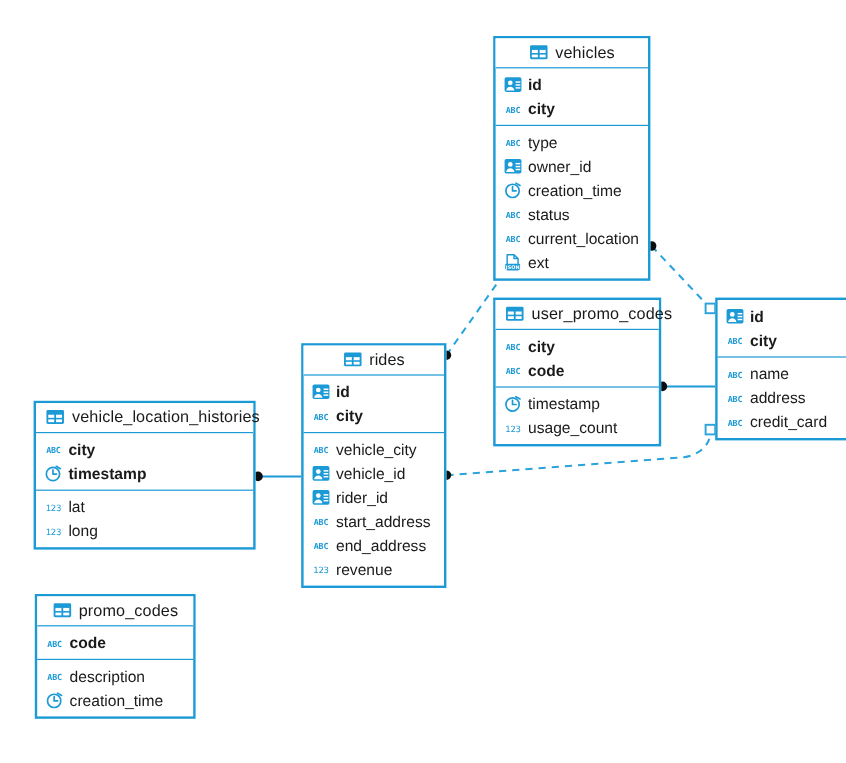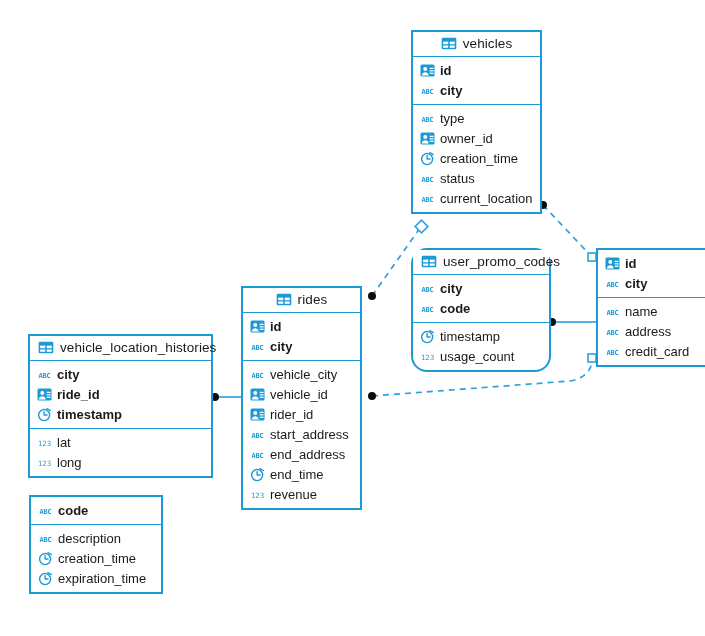--- a/index.html
+++ b/index.html
@@ -58,23 +58,23 @@
   .keys .col-name { font-weight: bold; }
 
   
   .ticon { width: 15px; height: 15px; flex: 0 0 15px; display: block; }
 
   
   .tbl-glyph { width: 16px; height: 13px; flex: 0 0 16px; display: block; }
 
   
   #tbl-vehicles                  { left: 411px; top: 30px;  width: 131px; }
-  #tbl-user_promo_codes          { left: 411px; top: 248px; width: 140px; border-radius: 16px; }
+  #tbl-user_promo_codes          { left: 411px; top: 248px; width: 140px; }
   #tbl-users                     { left: 596px; top: 248px; width: 111px; }
-  #tbl-rides                     { left: 241px; top: 286px; width: 121px; }
+  #tbl-rides                     { left: 251px; top: 286px; width: 121px; }
   #tbl-vehicle_location_histories{ left: 28px;  top: 334px; width: 185px; text-align: right; }
   #tbl-promo_codes               { left: 29px;  top: 495px; width: 134px; }
 </style>
 </head>
 <body>
 
 <div id="canvas">
 
   <svg id="edges" viewBox="0 0 705 636" width="705" height="636">
 
@@ -168,20 +168,29 @@
             <text x="9" y="11" text-anchor="middle" font-family="DejaVu Sans Mono, monospace" font-size="8.4" font-weight="bold" fill="#1c9ad6" letter-spacing="-0.2">ABC</text>
           </svg>
           <span class="col-name">status</span>
         </div>
         <div class="col">
           <svg class="ticon" viewBox="0 0 18 14">
             <text x="9" y="11" text-anchor="middle" font-family="DejaVu Sans Mono, monospace" font-size="8.4" font-weight="bold" fill="#1c9ad6" letter-spacing="-0.2">ABC</text>
           </svg>
           <span class="col-name">current_location</span>
         </div>
+        <div class="col">
+          <svg class="ticon" viewBox="0 0 16 16">
+            <path d="M2.8 1.3 h6.1 l3.6 3.5 v9.9 h-9.7 z" fill="#ffffff" stroke="#1c9ad6" stroke-width="1.3" stroke-linejoin="round"></path>
+            <path d="M8.9 1.3 v3.5 h3.6" fill="none" stroke="#1c9ad6" stroke-width="1.3" stroke-linejoin="round"></path>
+            <rect x="1.1" y="9.4" width="13.2" height="5.2" rx="0.8" fill="#1c9ad6"></rect>
+            <text x="7.7" y="13.7" text-anchor="middle" font-family="DejaVu Sans, sans-serif" font-size="4.4" font-weight="bold" fill="#ffffff">JSON</text>
+          </svg>
+          <span class="col-name">ext</span>
+        </div>
       </div>
     </div>
     <div class="entity" id="tbl-user_promo_codes">
       <div class="entity-header left">
         <svg class="tbl-glyph" viewBox="0 0 16 13">
           <rect x="0.7" y="0.7" width="14.6" height="11.6" rx="1.2" fill="#1c9ad6"></rect>
           <rect x="2.2" y="4.6" width="5" height="2.6" fill="#ffffff"></rect>
           <rect x="8.7" y="4.6" width="5" height="2.6" fill="#ffffff"></rect>
           <rect x="2.2" y="8.5" width="5" height="2.3" fill="#ffffff"></rect>
           <rect x="8.7" y="8.5" width="5" height="2.3" fill="#ffffff"></rect>
@@ -325,28 +334,20 @@
           </svg>
           <span class="col-name">start_address</span>
         </div>
         <div class="col">
           <svg class="ticon" viewBox="0 0 18 14">
             <text x="9" y="11" text-anchor="middle" font-family="DejaVu Sans Mono, monospace" font-size="8.4" font-weight="bold" fill="#1c9ad6" letter-spacing="-0.2">ABC</text>
           </svg>
           <span class="col-name">end_address</span>
         </div>
         <div class="col">
-          <svg class="ticon" viewBox="0 0 16 16">
-            <circle cx="7.6" cy="8.6" r="5.9" fill="none" stroke="#1c9ad6" stroke-width="1.5"></circle>
-            <path d="M7.6 4.9 v3.7 h3.1" fill="none" stroke="#1c9ad6" stroke-width="1.5" stroke-linecap="round" stroke-linejoin="round"></path>
-            <path d="M10.6 1.7 l3.6 2.1" fill="none" stroke="#1c9ad6" stroke-width="1.5" stroke-linecap="round"></path>
-          </svg>
-          <span class="col-name">end_time</span>
-        </div>
-        <div class="col">
           <svg class="ticon" viewBox="0 0 18 14">
             <text x="9" y="11" text-anchor="middle" font-family="DejaVu Sans, sans-serif" font-size="8.6" fill="#1c9ad6" letter-spacing="-0.3">123</text>
           </svg>
           <span class="col-name">revenue</span>
         </div>
       </div>
     </div>
     <div class="entity" id="tbl-vehicle_location_histories">
       <div class="entity-header left">
         <svg class="tbl-glyph" viewBox="0 0 16 13">
@@ -360,31 +361,20 @@
       </div>
       <div class="section keys">
         <div class="col">
           <svg class="ticon" viewBox="0 0 18 14">
             <text x="9" y="11" text-anchor="middle" font-family="DejaVu Sans Mono, monospace" font-size="8.4" font-weight="bold" fill="#1c9ad6" letter-spacing="-0.2">ABC</text>
           </svg>
           <span class="col-name">city</span>
         </div>
         <div class="col">
           <svg class="ticon" viewBox="0 0 16 16">
-            <rect x="0.5" y="1.5" width="15" height="13" rx="1.6" fill="#1c9ad6"></rect>
-            <circle cx="5.6" cy="6.4" r="2.1" fill="#ffffff"></circle>
-            <path d="M1.9 13.2c0.4-2.2 1.9-3.3 3.7-3.3s3.3 1.1 3.7 3.3z" fill="#ffffff"></path>
-            <rect x="10.3" y="5.1" width="4.2" height="1.3" fill="#ffffff"></rect>
-            <rect x="10.3" y="7.7" width="4.2" height="1.3" fill="#ffffff"></rect>
-            <rect x="10.3" y="10.3" width="4.2" height="1.3" fill="#ffffff"></rect>
-          </svg>
-          <span class="col-name">ride_id</span>
-        </div>
-        <div class="col">
-          <svg class="ticon" viewBox="0 0 16 16">
             <circle cx="7.6" cy="8.6" r="5.9" fill="none" stroke="#1c9ad6" stroke-width="1.5"></circle>
             <path d="M7.6 4.9 v3.7 h3.1" fill="none" stroke="#1c9ad6" stroke-width="1.5" stroke-linecap="round" stroke-linejoin="round"></path>
             <path d="M10.6 1.7 l3.6 2.1" fill="none" stroke="#1c9ad6" stroke-width="1.5" stroke-linecap="round"></path>
           </svg>
           <span class="col-name">timestamp</span>
         </div>
       </div>
       <div class="section cols">
         <div class="col">
           <svg class="ticon" viewBox="0 0 18 14">
@@ -394,20 +384,30 @@
         </div>
         <div class="col">
           <svg class="ticon" viewBox="0 0 18 14">
             <text x="9" y="11" text-anchor="middle" font-family="DejaVu Sans, sans-serif" font-size="8.6" fill="#1c9ad6" letter-spacing="-0.3">123</text>
           </svg>
           <span class="col-name">long</span>
         </div>
       </div>
     </div>
     <div class="entity" id="tbl-promo_codes">
+      <div class="entity-header">
+        <svg class="tbl-glyph" viewBox="0 0 16 13">
+          <rect x="0.7" y="0.7" width="14.6" height="11.6" rx="1.2" fill="#1c9ad6"></rect>
+          <rect x="2.2" y="4.6" width="5" height="2.6" fill="#ffffff"></rect>
+          <rect x="8.7" y="4.6" width="5" height="2.6" fill="#ffffff"></rect>
+          <rect x="2.2" y="8.5" width="5" height="2.3" fill="#ffffff"></rect>
+          <rect x="8.7" y="8.5" width="5" height="2.3" fill="#ffffff"></rect>
+        </svg>
+        <span class="entity-title">promo_codes</span>
+      </div>
       <div class="section keys">
         <div class="col">
           <svg class="ticon" viewBox="0 0 18 14">
             <text x="9" y="11" text-anchor="middle" font-family="DejaVu Sans Mono, monospace" font-size="8.4" font-weight="bold" fill="#1c9ad6" letter-spacing="-0.2">ABC</text>
           </svg>
           <span class="col-name">code</span>
         </div>
       </div>
       <div class="section cols">
         <div class="col">
@@ -417,23 +417,15 @@
           <span class="col-name">description</span>
         </div>
         <div class="col">
           <svg class="ticon" viewBox="0 0 16 16">
             <circle cx="7.6" cy="8.6" r="5.9" fill="none" stroke="#1c9ad6" stroke-width="1.5"></circle>
             <path d="M7.6 4.9 v3.7 h3.1" fill="none" stroke="#1c9ad6" stroke-width="1.5" stroke-linecap="round" stroke-linejoin="round"></path>
             <path d="M10.6 1.7 l3.6 2.1" fill="none" stroke="#1c9ad6" stroke-width="1.5" stroke-linecap="round"></path>
           </svg>
           <span class="col-name">creation_time</span>
         </div>
-        <div class="col">
-          <svg class="ticon" viewBox="0 0 16 16">
-            <circle cx="7.6" cy="8.6" r="5.9" fill="none" stroke="#1c9ad6" stroke-width="1.5"></circle>
-            <path d="M7.6 4.9 v3.7 h3.1" fill="none" stroke="#1c9ad6" stroke-width="1.5" stroke-linecap="round" stroke-linejoin="round"></path>
-            <path d="M10.6 1.7 l3.6 2.1" fill="none" stroke="#1c9ad6" stroke-width="1.5" stroke-linecap="round"></path>
-          </svg>
-          <span class="col-name">expiration_time</span>
-        </div>
       </div>
     </div>
   </div>
 
 </body></html>

